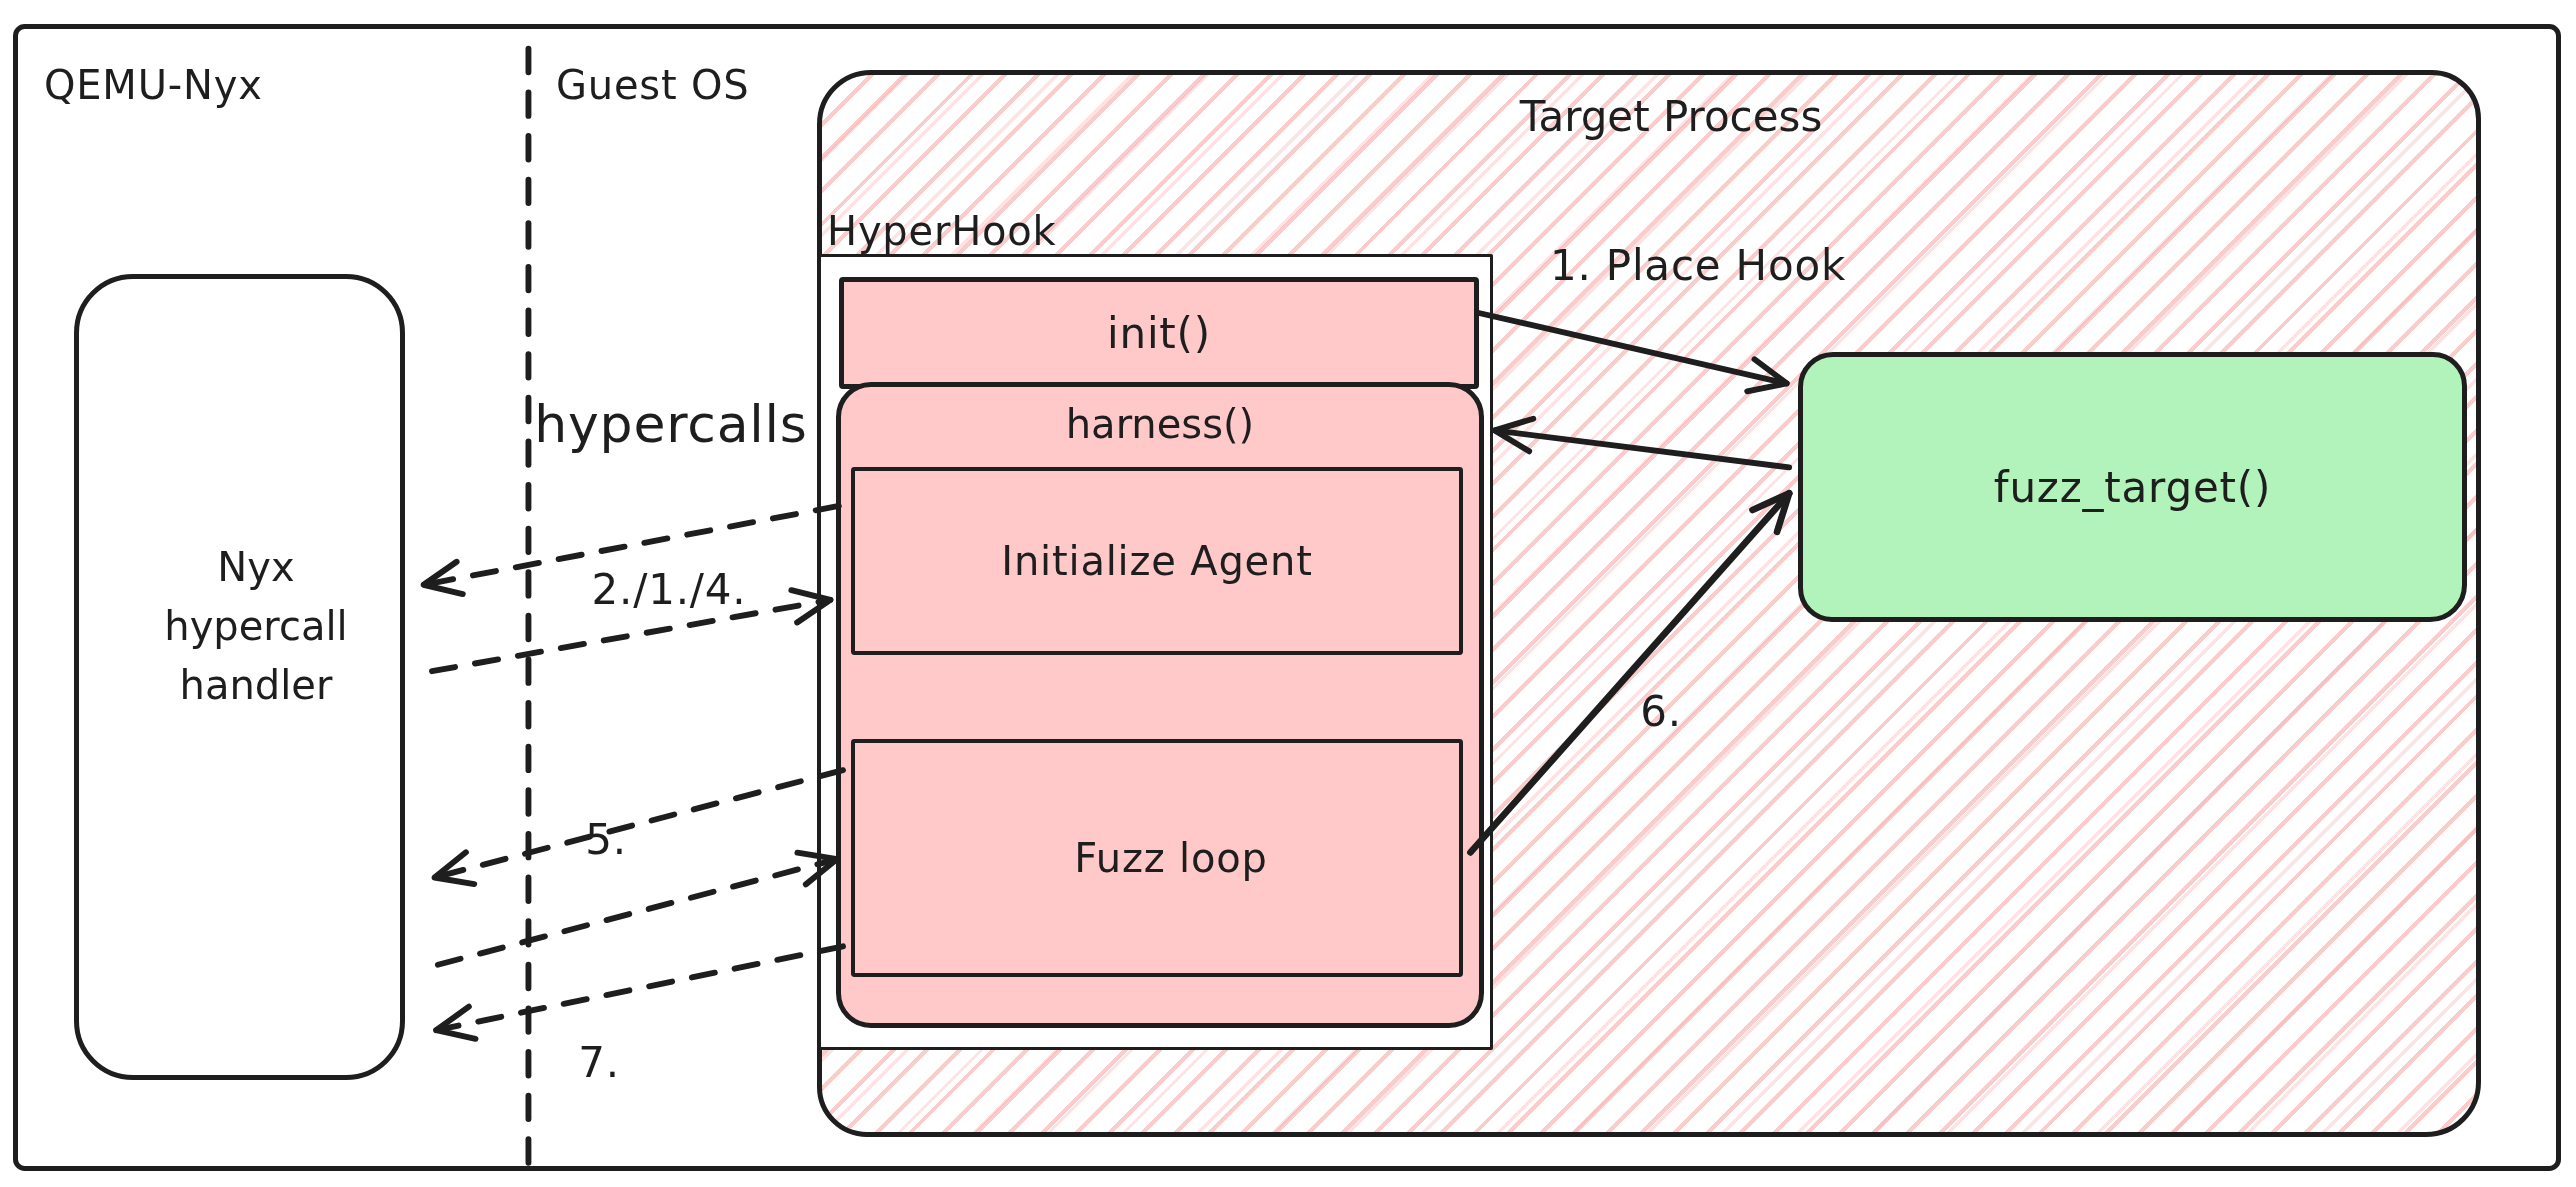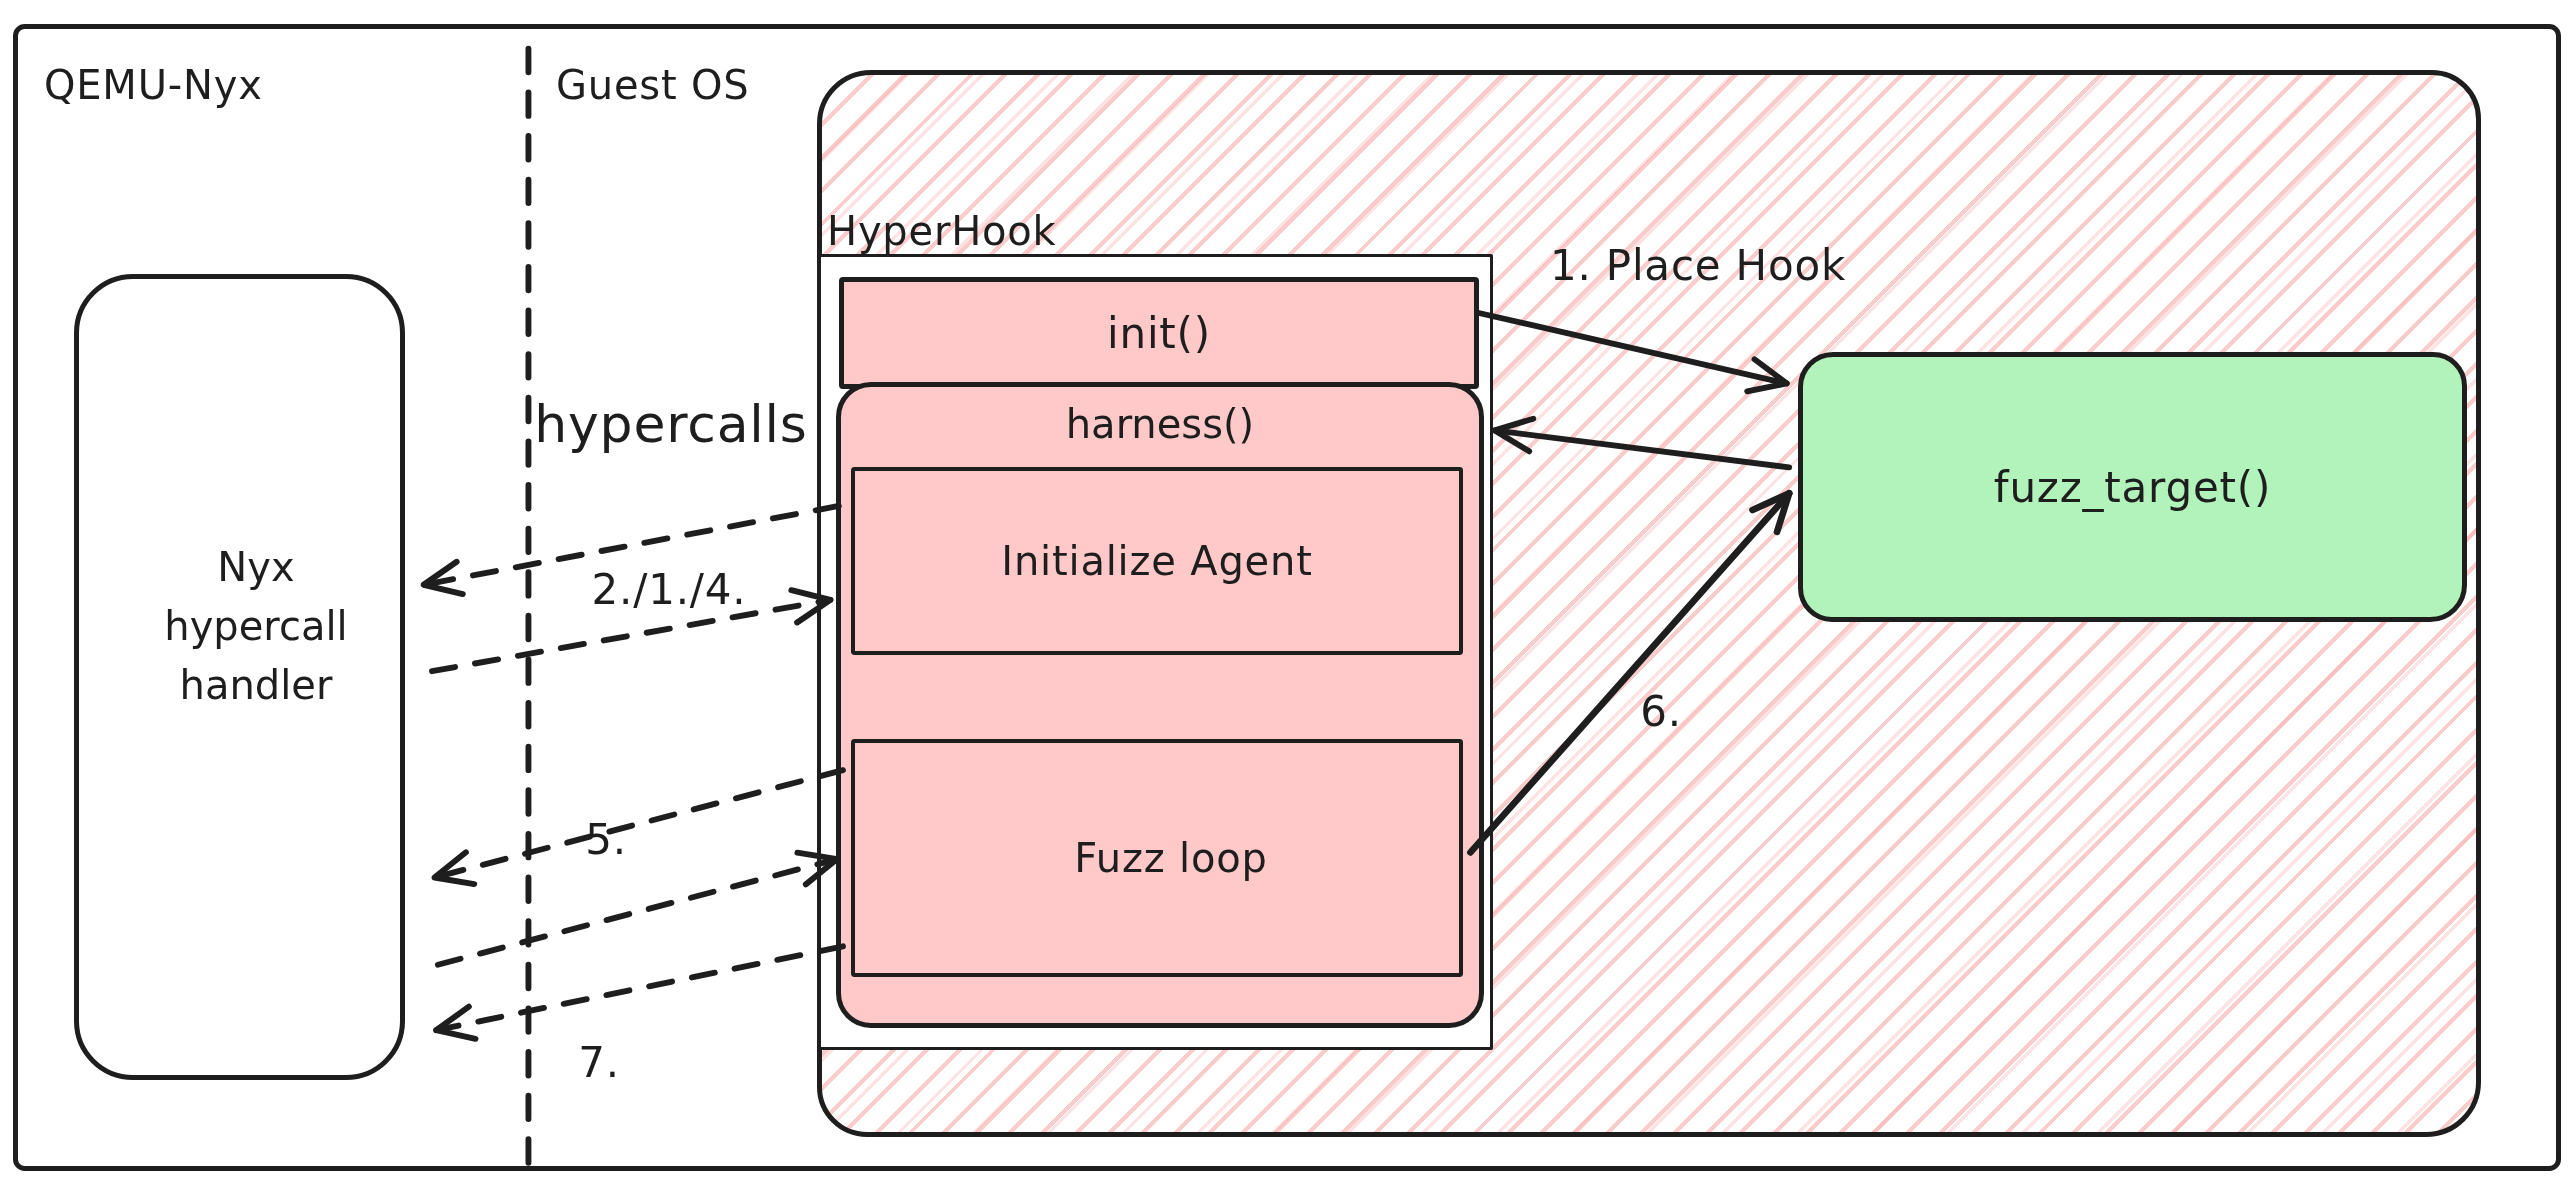--- a/index.html
+++ b/index.html
@@ -59,20 +59,21 @@
 <body>
 
 <div class="canvas">
 
   <div class="box" id="outer-frame"></div>
 
   <div class="label t-region" id="qemu-nyx-label">QEMU-Nyx</div>
   <div class="label t-region" id="guest-os-label">Guest OS</div>
 
   <div class="box" id="target-process-node"></div>
+  <div class="label centered" id="target-process-label">Target Process</div>
 
   <div class="box" id="nyx-handler-node"></div>
   <div class="label centered" id="nyx-handler-label">Nyx hypercall handler</div>
 
   <div class="label t-region" id="hyperhook-label">HyperHook</div>
   <div class="box" id="hyperhook-container"></div>
 
   <div class="box fill-center t-node" id="init-node">
     <span>init()</span>
   </div>

